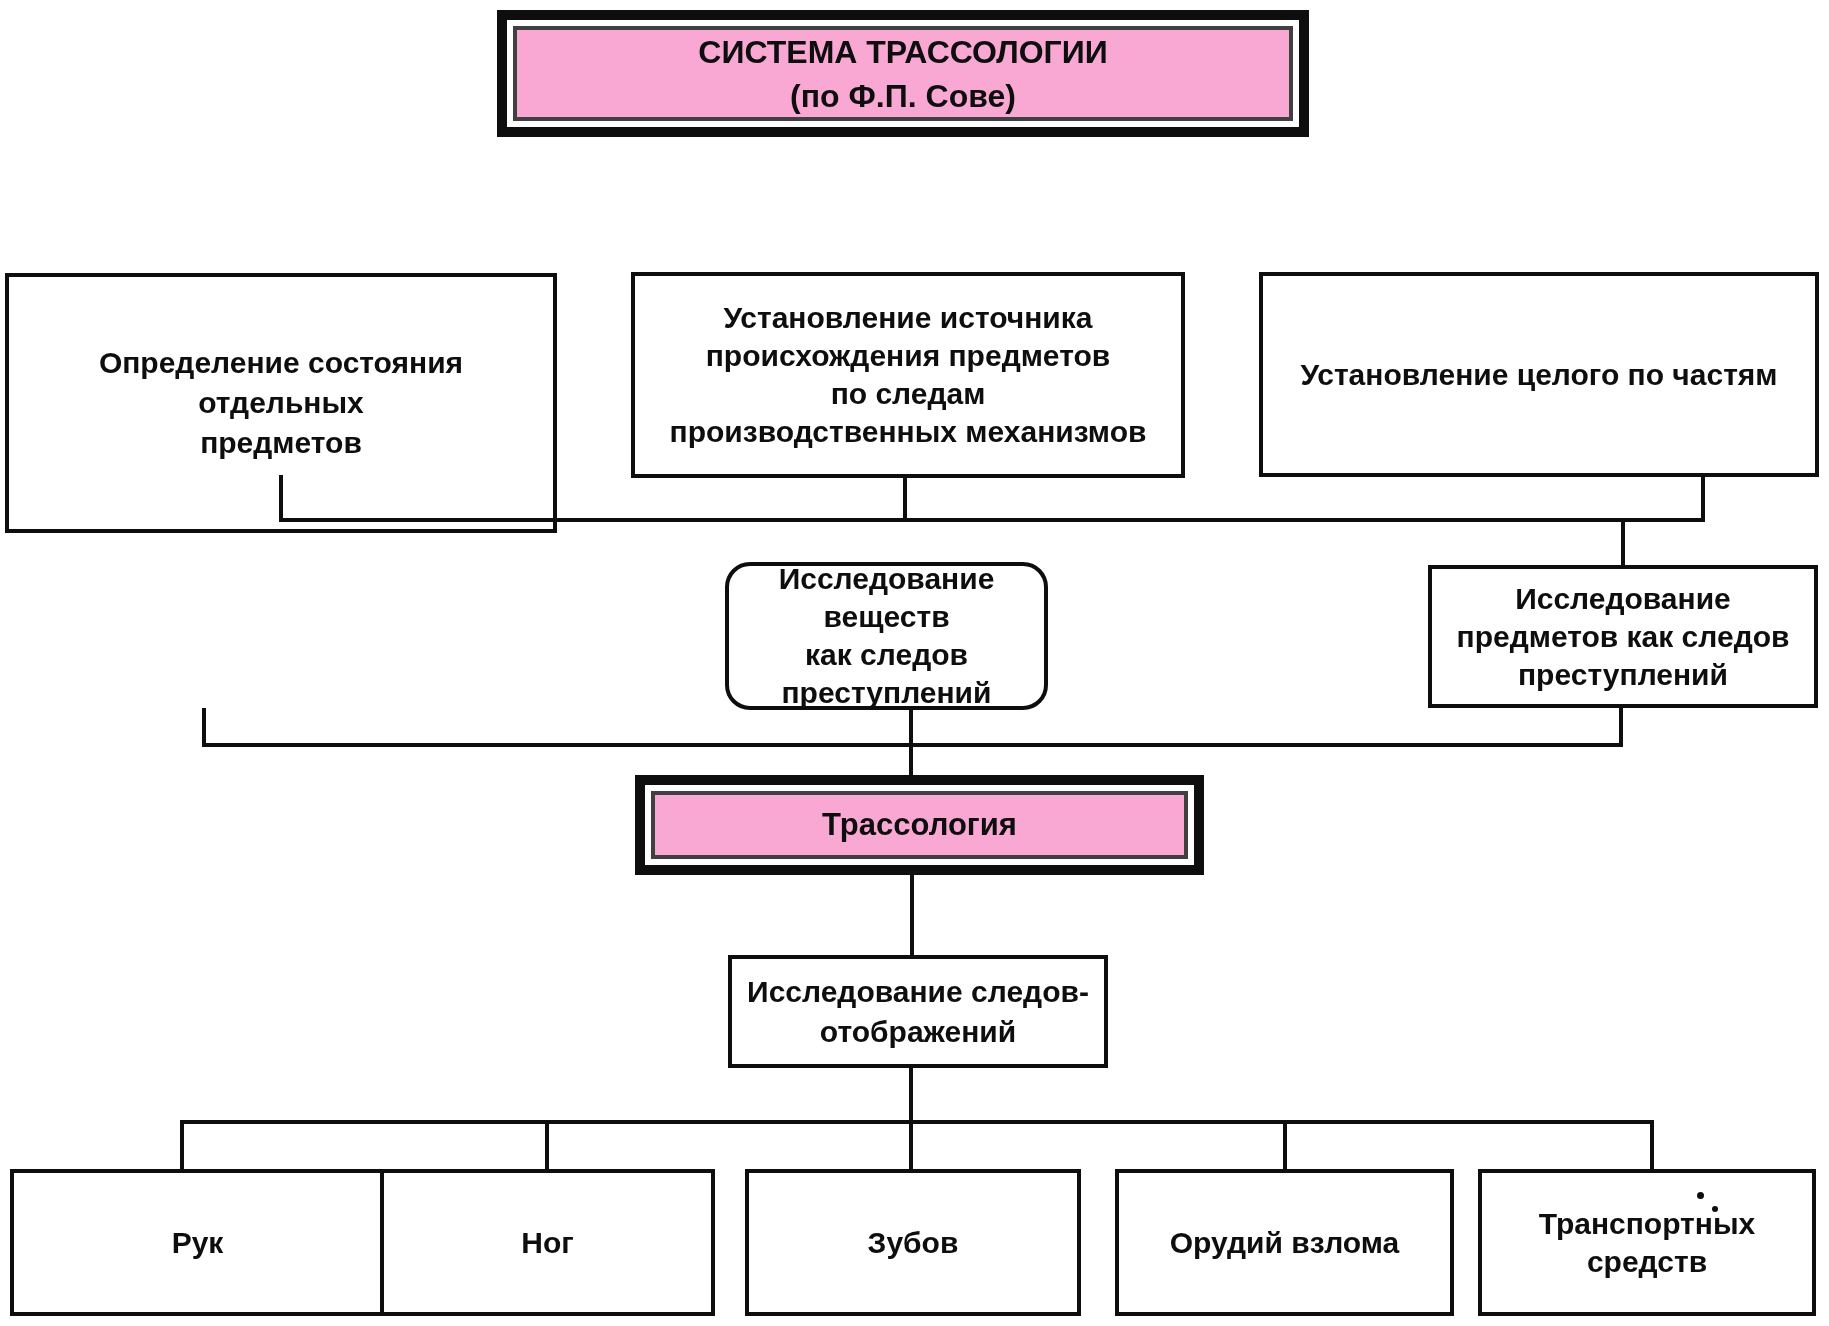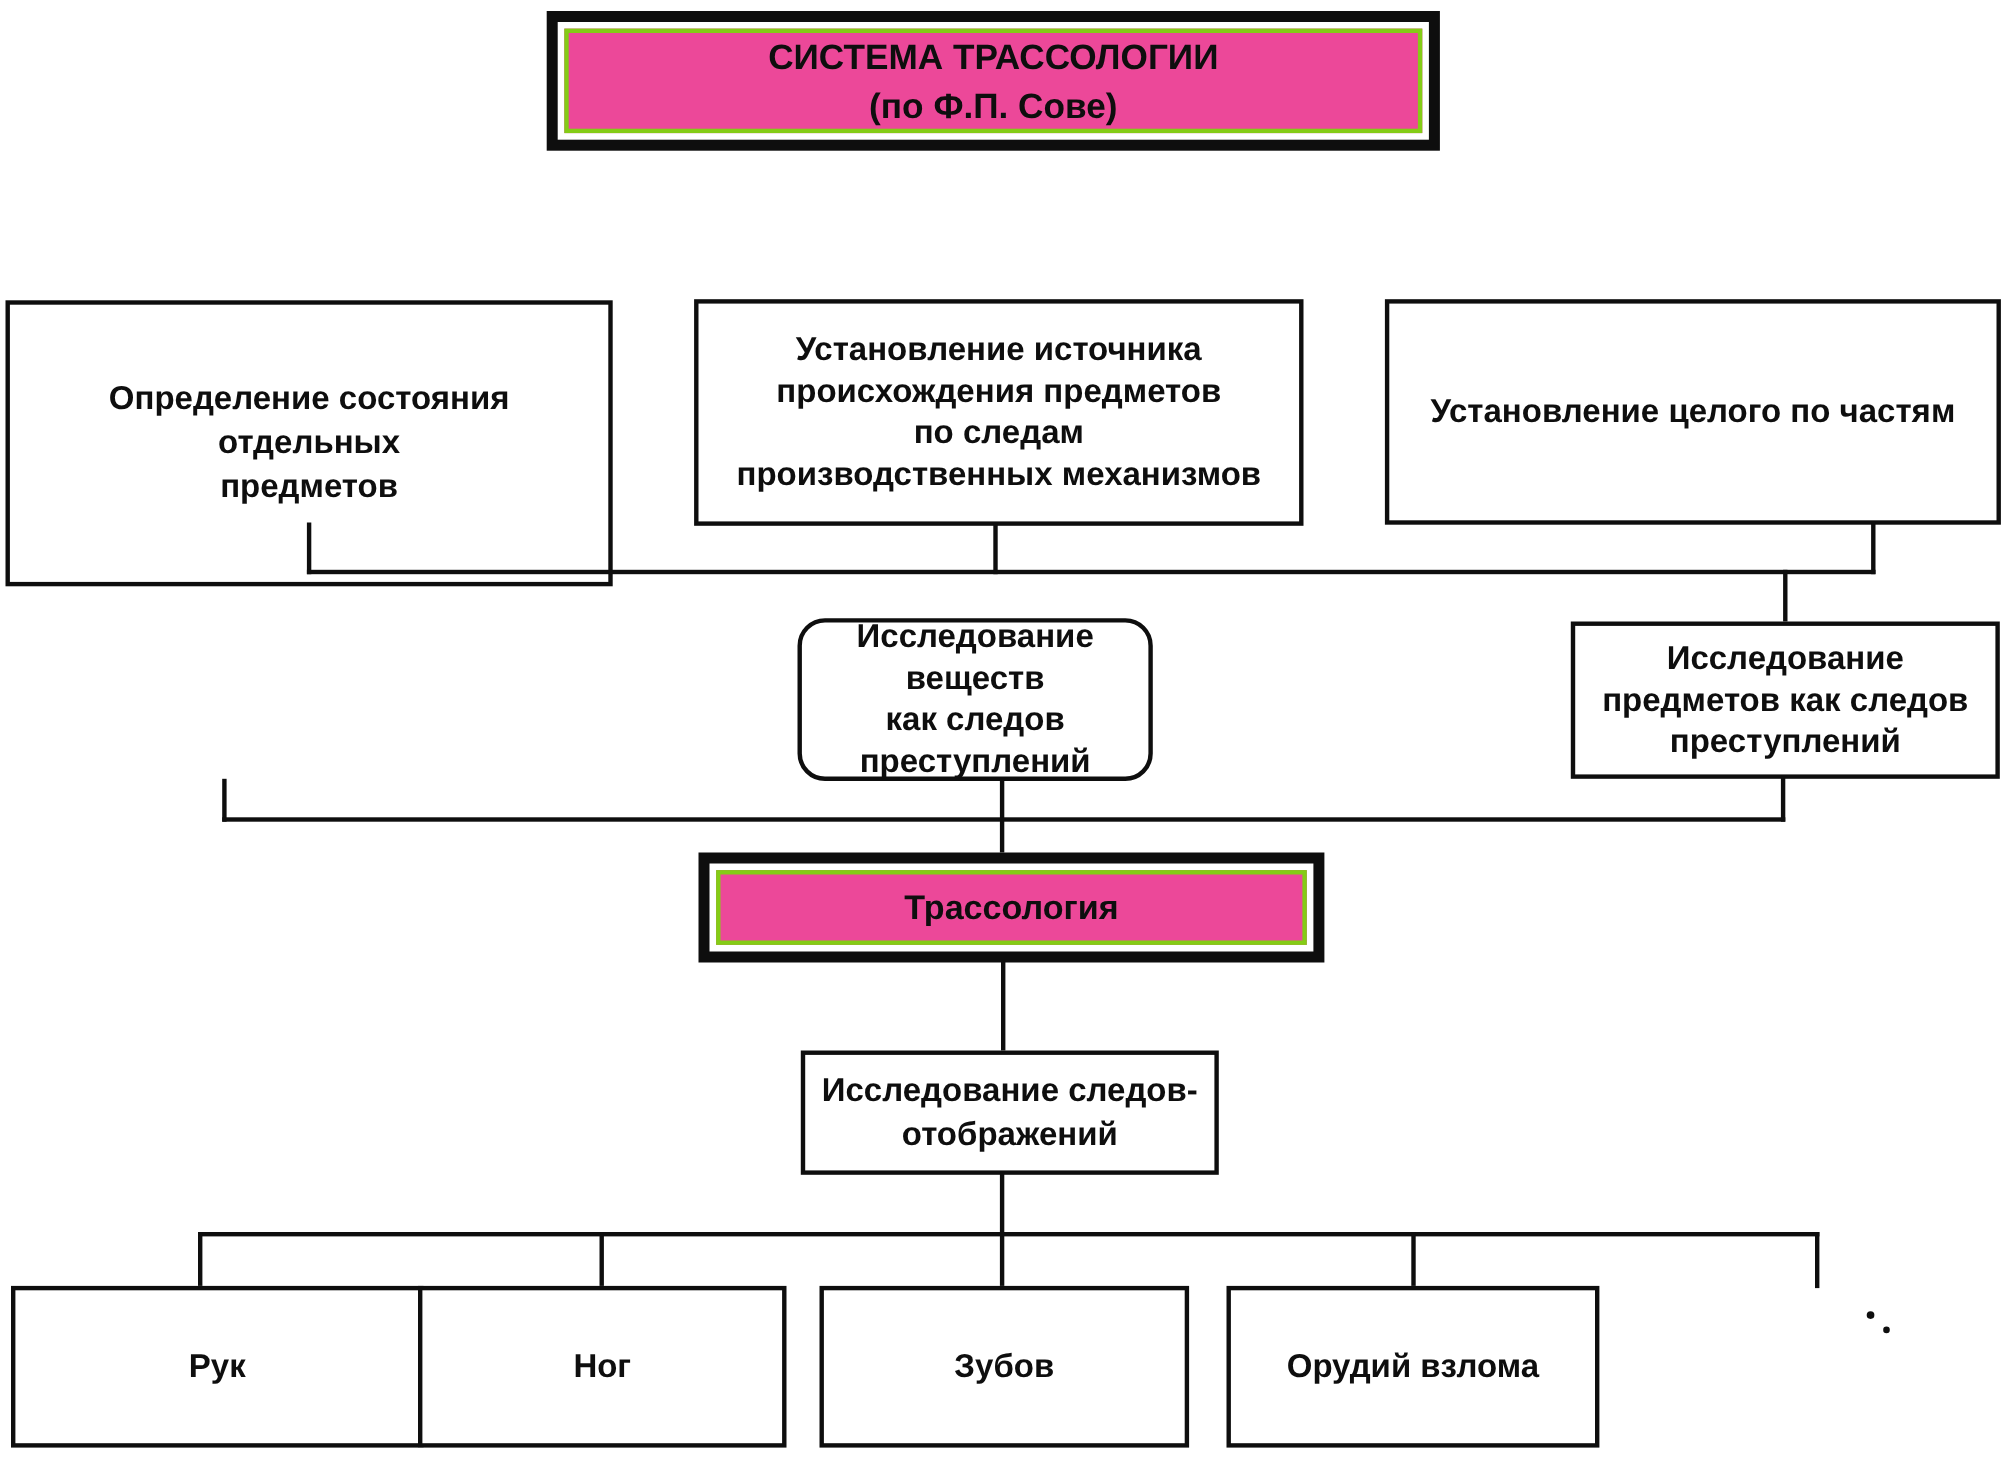--- a/index.html
+++ b/index.html
@@ -28,24 +28,24 @@
   }
   .dbox{
     position:absolute;
     box-sizing:border-box;
     border:10px solid #0e0e0e;
     padding:6px;
     background:#ffffff;
   }
   .dbox .inner{
     box-sizing:border-box;
-    border:4px solid #84cc16;
+    border:4px solid #404040;
     width:100%;height:100%;
     display:flex;align-items:center;justify-content:center;
-    background:#ec4899;
+    background:#f9a8d4;
   }
   .dbox .lbl{
     white-space:pre-line;
     text-align:center;
     font-weight:bold;
   }
   .line{
     position:absolute;
     background:#0e0e0e;
   }
@@ -136,17 +136,21 @@
   </div>
 
   <div class="node" style="left:745px;top:1169px;width:336px;height:147px;">
     <div class="lbl">Зубов</div>
   </div>
 
   <div class="node" style="left:1115px;top:1169px;width:339px;height:147px;">
     <div class="lbl">Орудий взлома</div>
   </div>
 
+  <div class="node" style="left:1478px;top:1169px;width:338px;height:147px;">
+    <div class="lbl" style="line-height:38px;">Транспортных
+средств</div>
+  </div>
 
   <div class="dot" style="left:1697px;top:1192px;width:7px;height:7px;"></div>
   <div class="dot" style="left:1712px;top:1206px;width:6px;height:6px;"></div>
 
 </div>
 
 </body></html>

